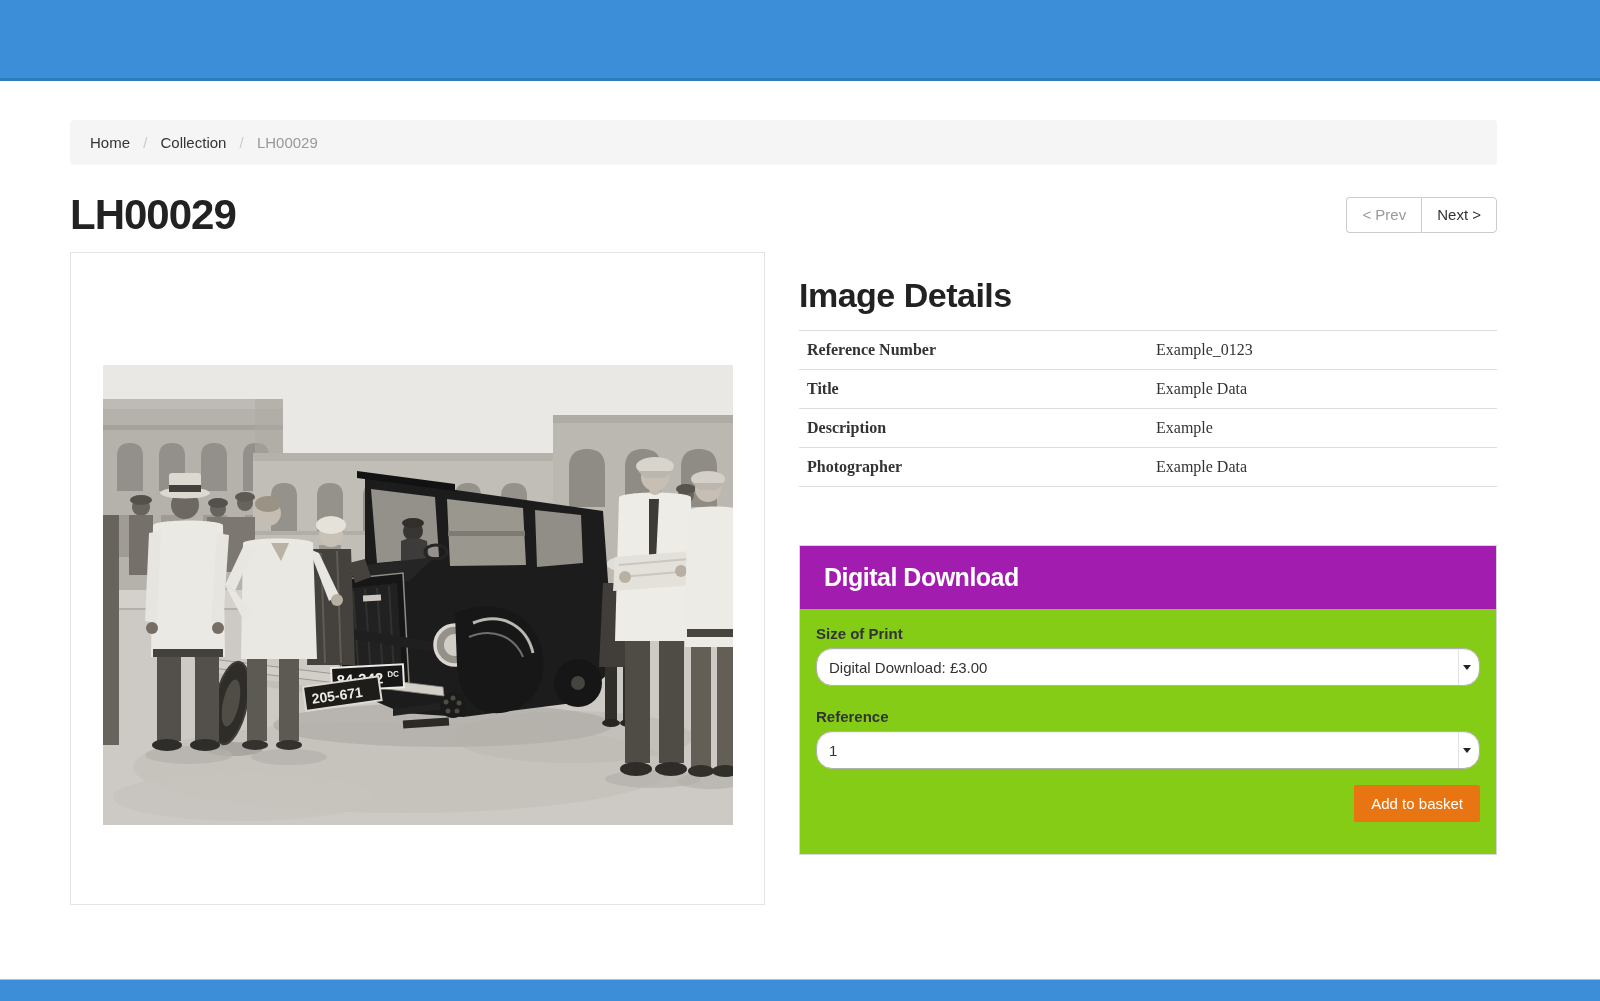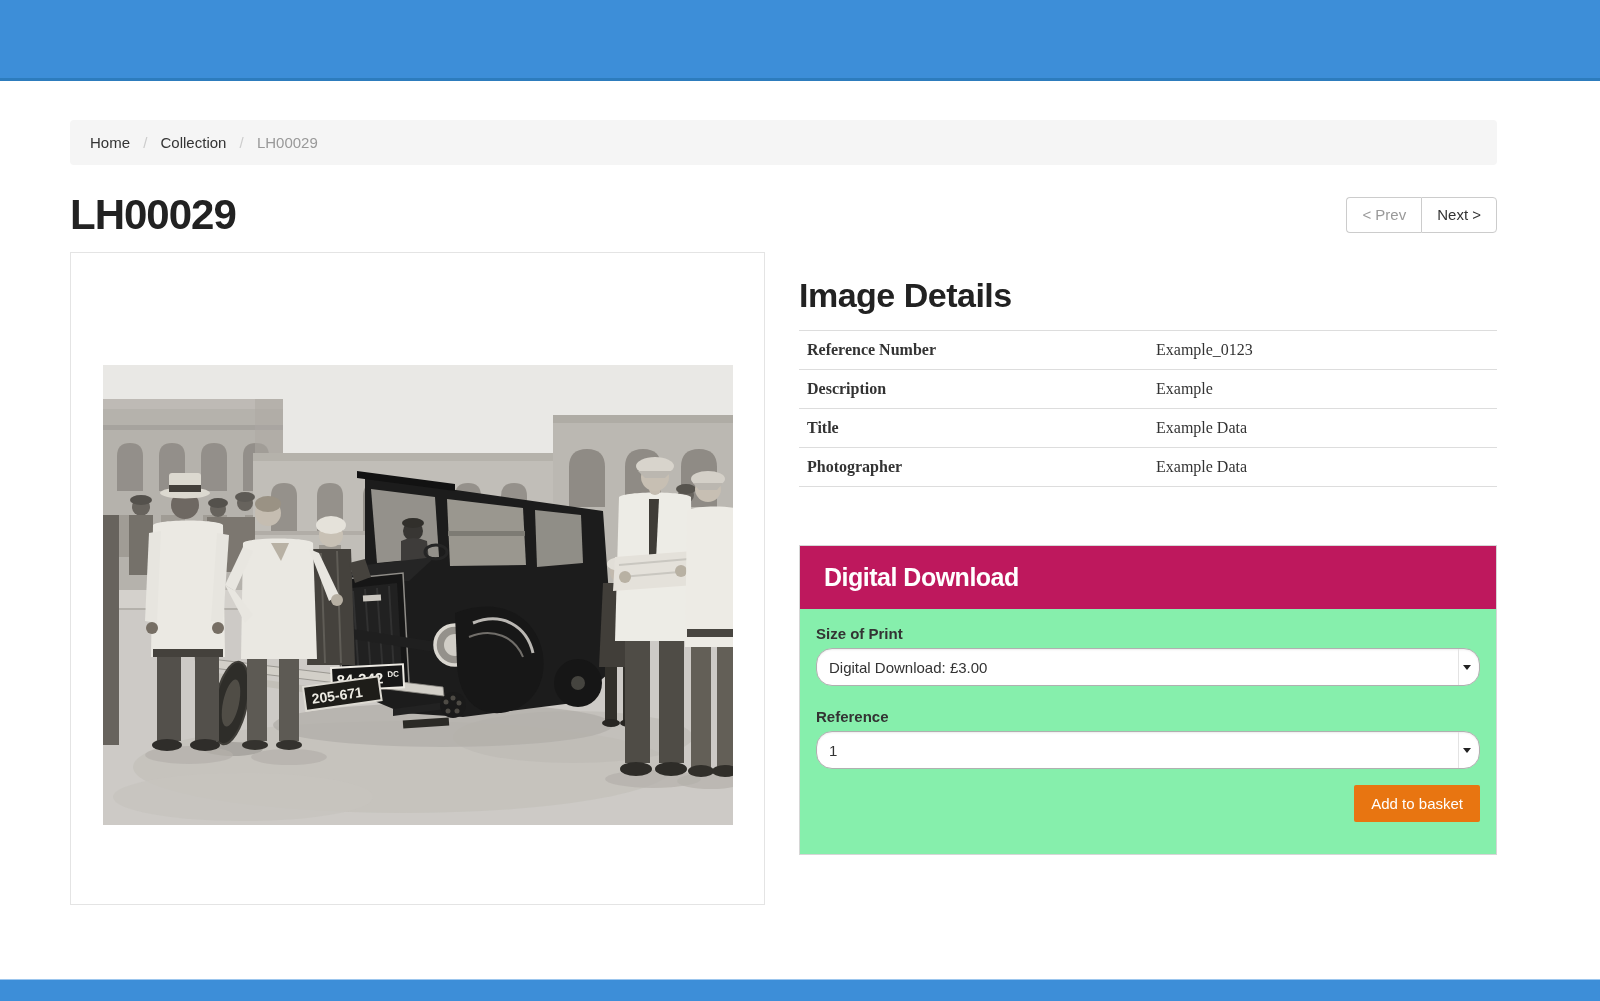--- a/index.html
+++ b/index.html
@@ -52,24 +52,24 @@
   table.details th,table.details td{
     text-align:left;padding:10px 8px;border-top:1px solid #ddd;vertical-align:middle;font-family:Liberation Serif, serif;
   }
   table.details tr:last-child th,table.details tr:last-child td{border-bottom:1px solid #ddd;}
   table.details th{font-weight:bold;width:50%;color:#333;}
   table.details td{color:#333;}
 
   
   .panel{margin-top:58px;border:1px solid #d6d6d6;}
   .panel-heading{
-    background:#be185d;color:#fff;font-size:25px;font-weight:bold;
+    background:#a21caf;color:#fff;font-size:25px;font-weight:bold;
     padding:17px 24px;letter-spacing:-0.5px;
   }
-  .panel-body{background:#86efac;padding:16px 16px 32px 16px;}
+  .panel-body{background:#84cc16;padding:16px 16px 32px 16px;}
   .field-label{font-size:15px;font-weight:bold;color:#333;margin:0 0 6px 0;}
   .field-label.qty{margin-top:22px;}
   .select{
     position:relative;background:#fff;border:1px solid #b0b0b0;border-radius:16px;
     height:38px;line-height:38px;font-size:15px;color:#333;padding:0 26px 0 12px;
     box-shadow:inset 0 1px 2px rgba(0,0,0,0.08);cursor:pointer;box-sizing:border-box;
     white-space:nowrap;overflow:hidden;
   }
   .select-arrow{
     position:absolute;right:4px;top:0;bottom:0;width:16px;
@@ -345,26 +345,26 @@
     <div class="right-col">
       <h2>Image Details</h2>
 
       <table class="details">
         <tbody>
           <tr>
             <th>Reference Number</th>
             <td>Example_0123</td>
           </tr>
           <tr>
+            <th>Title</th>
+            <td>Example Data</td>
+          </tr>
+          <tr>
             <th>Description</th>
             <td>Example</td>
-          </tr>
-          <tr>
-            <th>Title</th>
-            <td>Example Data</td>
           </tr>
           <tr>
             <th>Photographer</th>
             <td>Example Data</td>
           </tr>
         </tbody>
       </table>
 
       <div class="panel">
         <div class="panel-heading">Digital Download</div>

